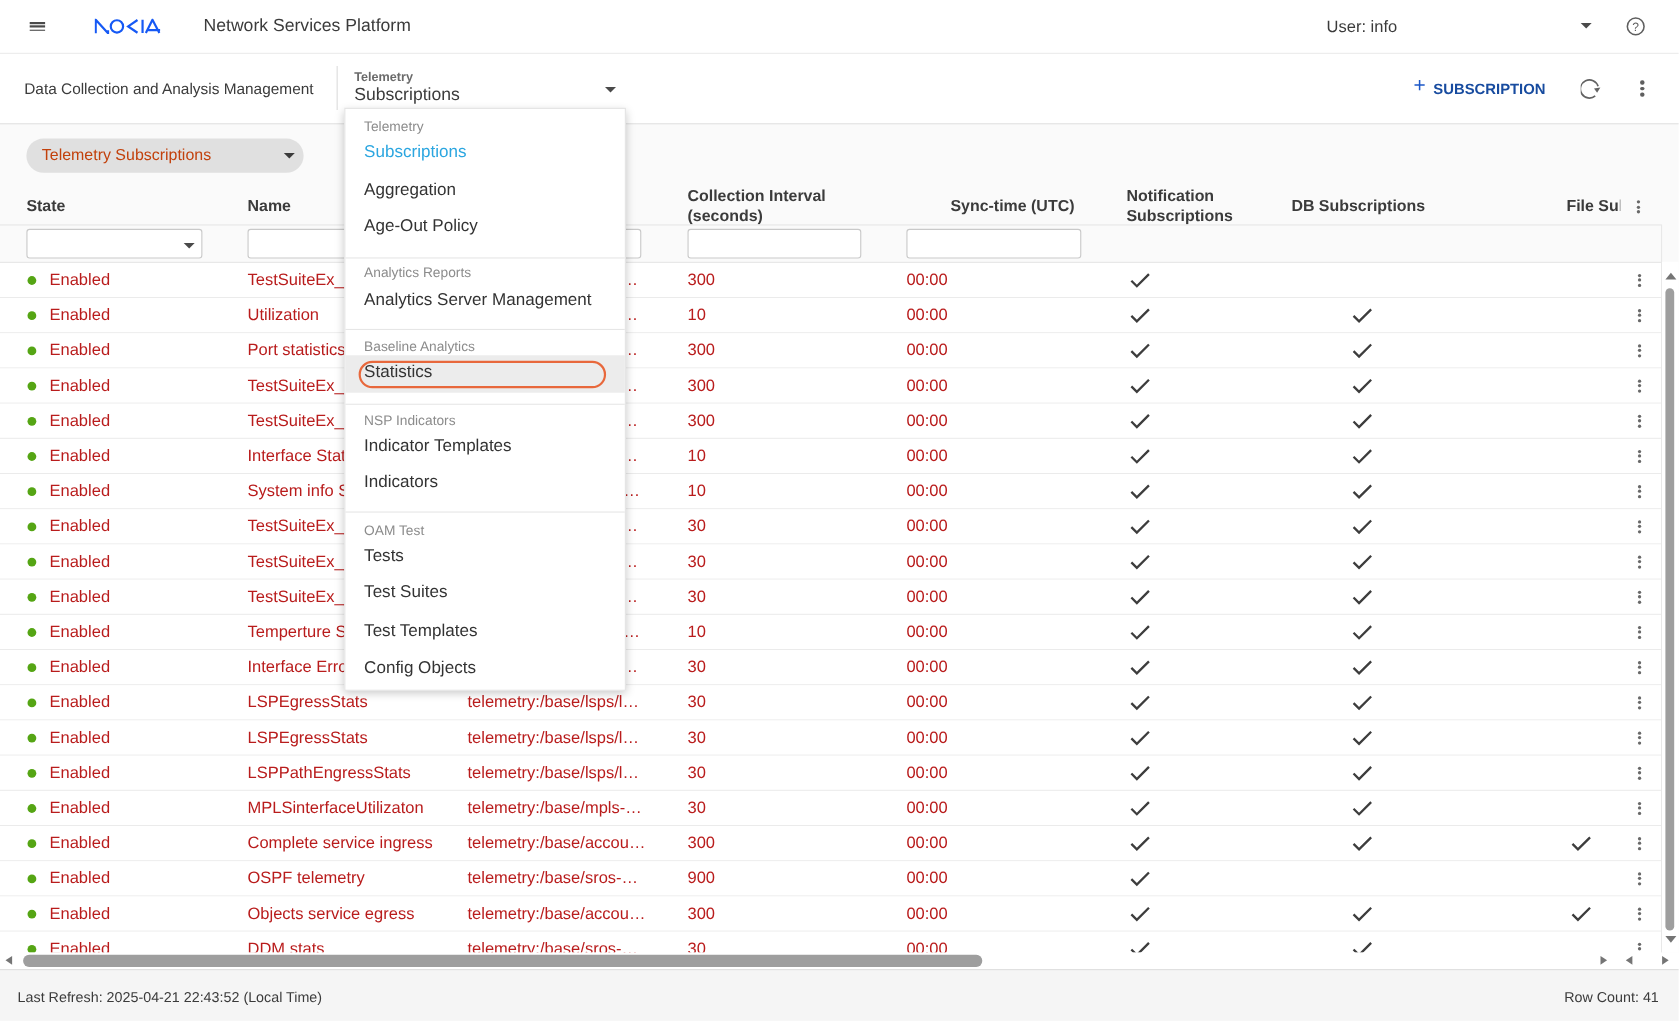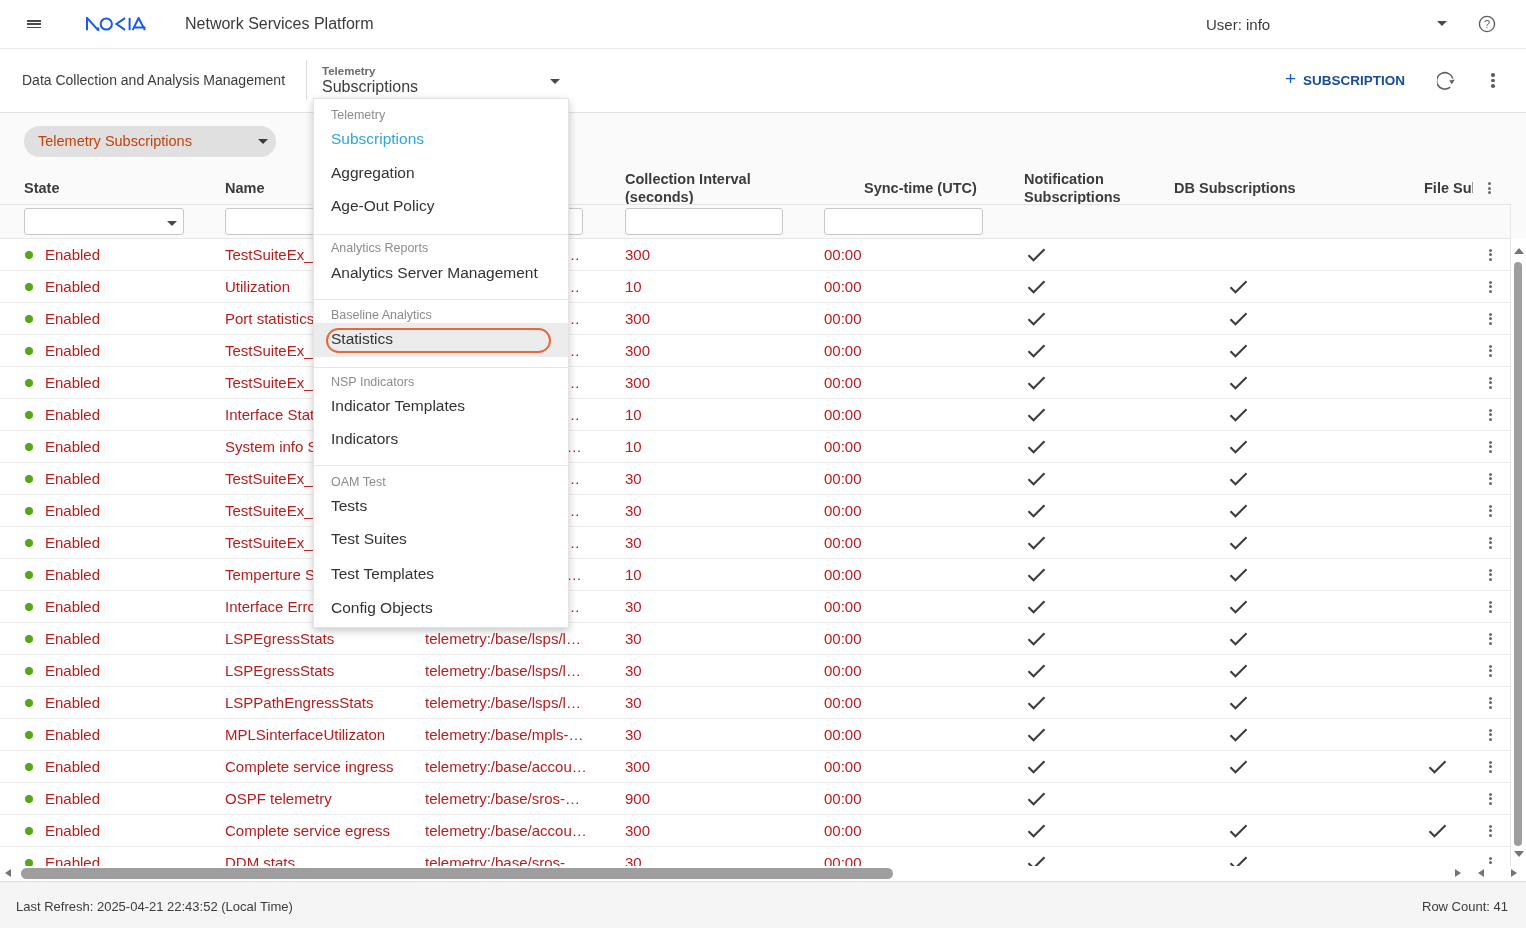--- a/index.html
+++ b/index.html
@@ -431,21 +431,21 @@
         <svg class="ck" style="left:1025.5px;top:8.0px" width="21" height="16" viewBox="0 0 21 16">
           <path d="M2.5 8.2 L7.5 13.2 L18.5 2.2" fill="none" stroke="#3d3d3d" stroke-width="2.1"></path>
         </svg>
         <i class="dot" style="left:1488.5px;top:10.2px;background:#696969;width:3.1px;height:3.1px"></i>
         <i class="dot" style="left:1488.5px;top:14.4px;background:#696969;width:3.1px;height:3.1px"></i>
         <i class="dot" style="left:1488.5px;top:18.6px;background:#696969;width:3.1px;height:3.1px"></i>
       </div>
 <div class="row" style="top:576px">
         <i class="gdot"></i>
         <span class="c" style="left:45px">Enabled</span>
-        <span class="c trunc" style="left:225px;width:195px">Complete service egress</span>
+        <span class="c trunc" style="left:225px;width:195px">Objects service egress</span>
         <span class="c" style="left:425px">telemetry:/base/accou…</span>
         <span class="c" style="left:625px">300</span>
         <span class="c" style="left:824px">00:00</span>
         <svg class="ck" style="left:1025.5px;top:8.0px" width="21" height="16" viewBox="0 0 21 16">
           <path d="M2.5 8.2 L7.5 13.2 L18.5 2.2" fill="none" stroke="#3d3d3d" stroke-width="2.1"></path>
         </svg>
         <svg class="ck" style="left:1227.5px;top:8.0px" width="21" height="16" viewBox="0 0 21 16">
           <path d="M2.5 8.2 L7.5 13.2 L18.5 2.2" fill="none" stroke="#3d3d3d" stroke-width="2.1"></path>
         </svg>
         <svg class="ck" style="left:1426.5px;top:8.0px" width="21" height="16" viewBox="0 0 21 16">

